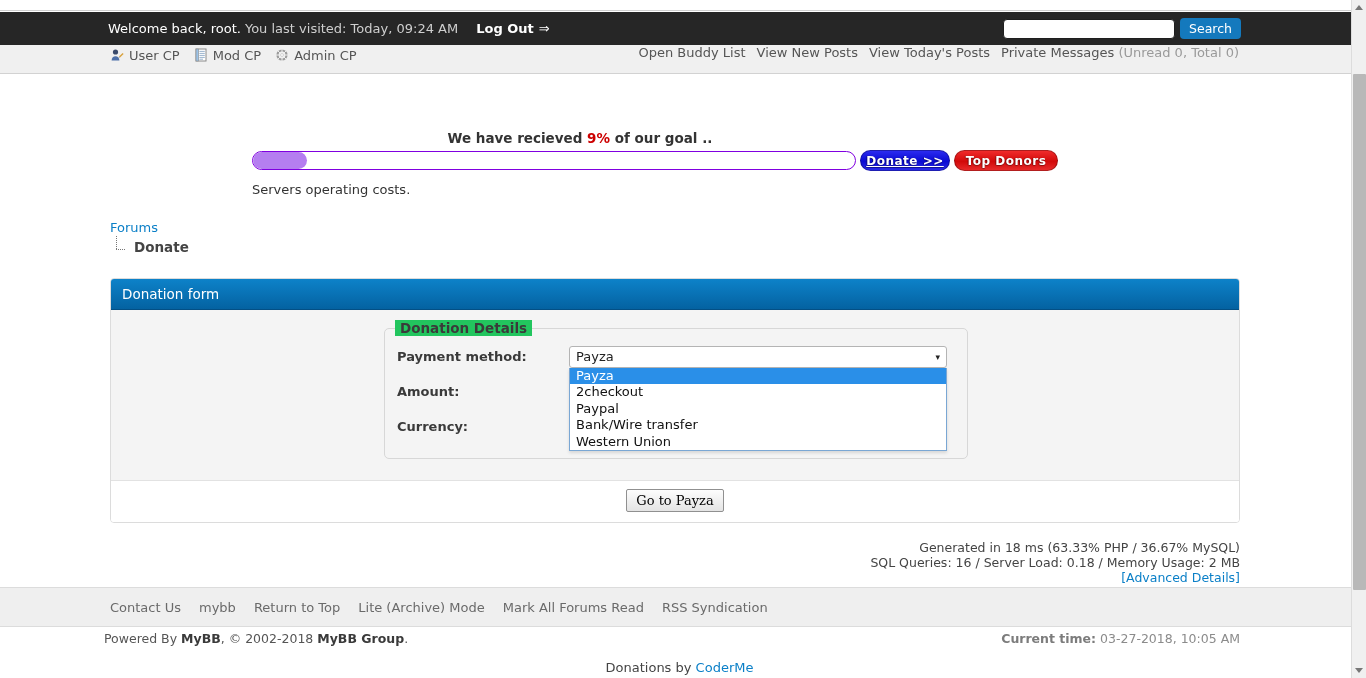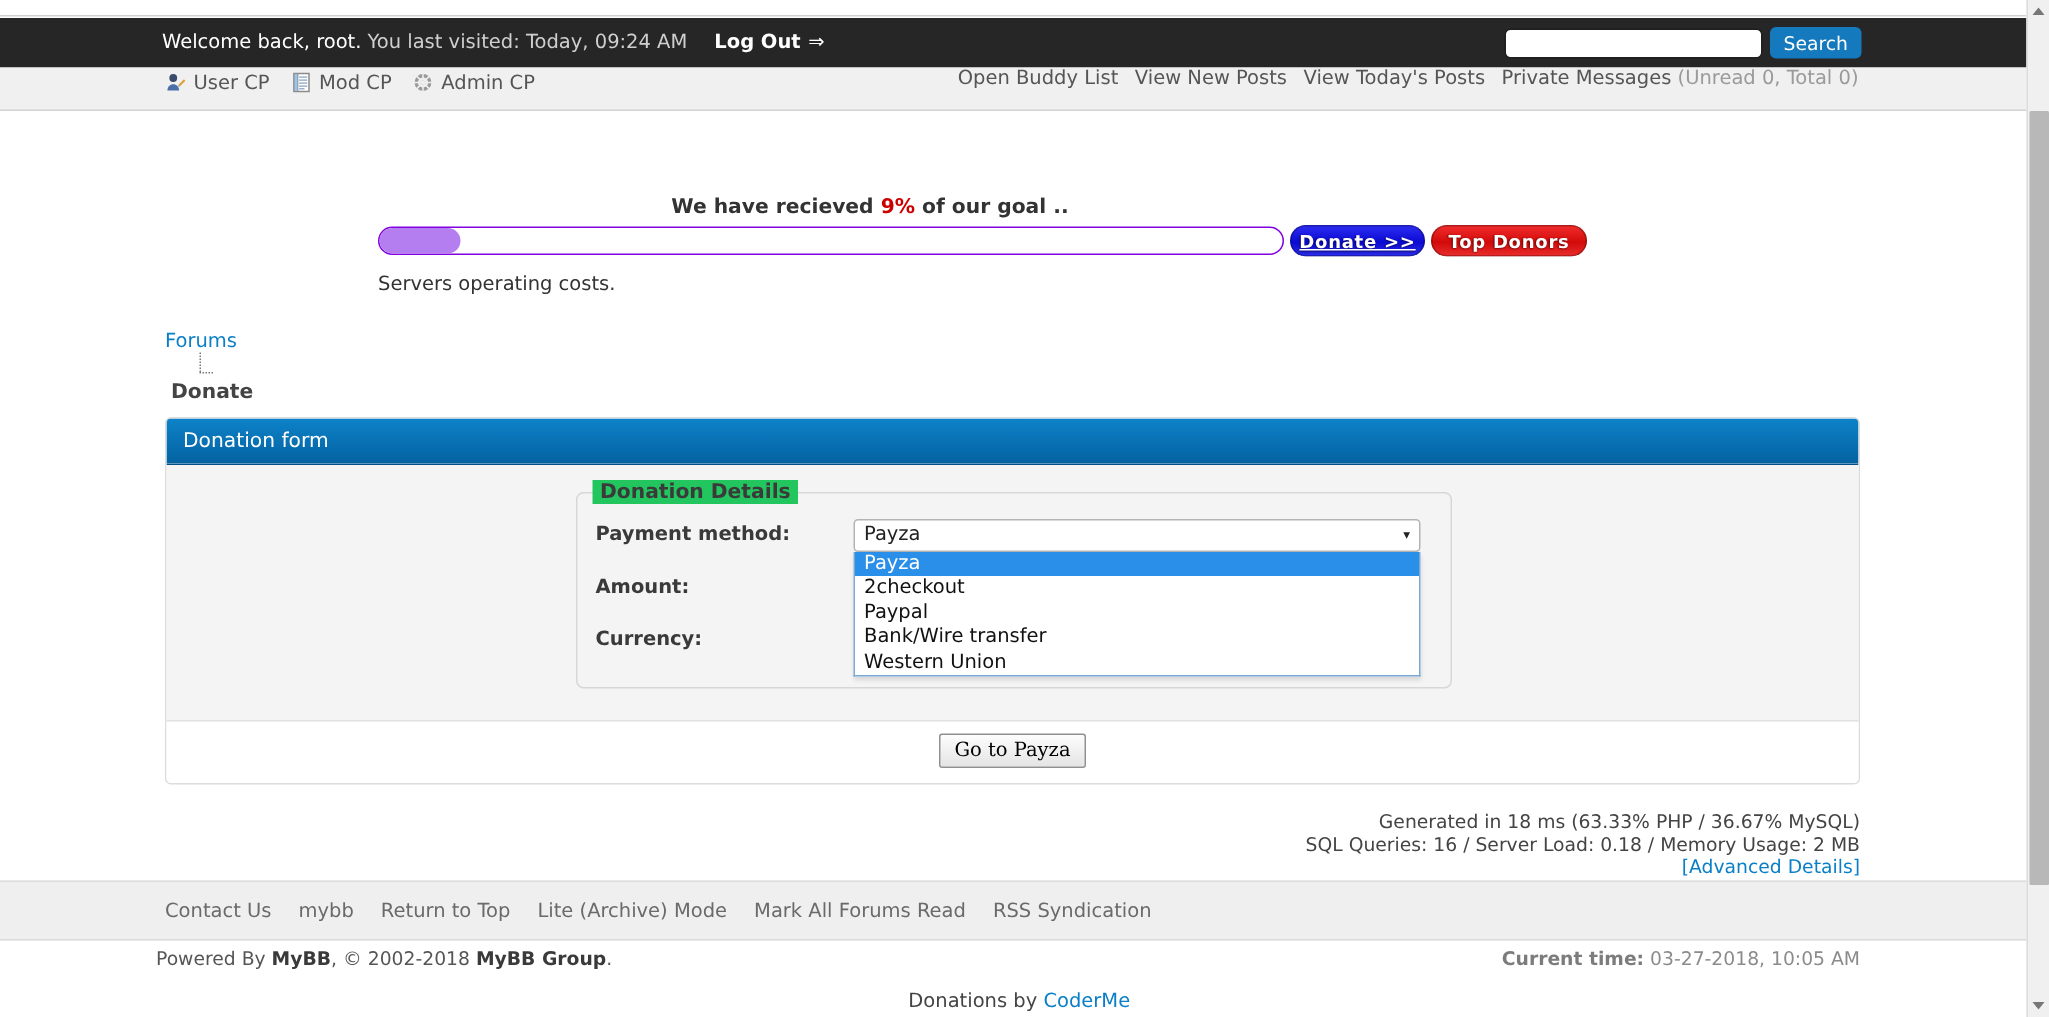--- a/index.html
+++ b/index.html
@@ -227,21 +227,20 @@
   }
   #breadcrumb a {
     color: #0a7fc7;
     text-decoration: none;
   }
   #crumb-row2 {
     margin-top: 4px;
     display: flex;
     align-items: center;
     padding-left: 4px;
-    flex-direction: column;
   }
   .crumb-tree {
     display: inline-block;
     width: 16px; height: 14px;
     position: relative;
     margin-right: 4px;
   }
   .crumb-tree:before {
     content: "";
     position: absolute;

